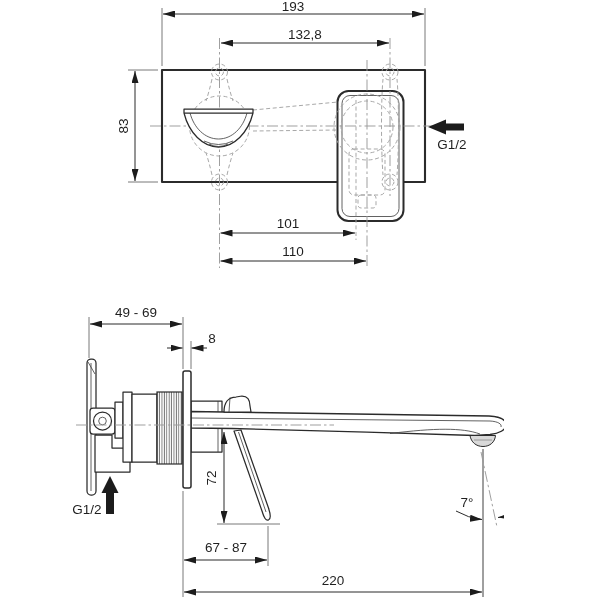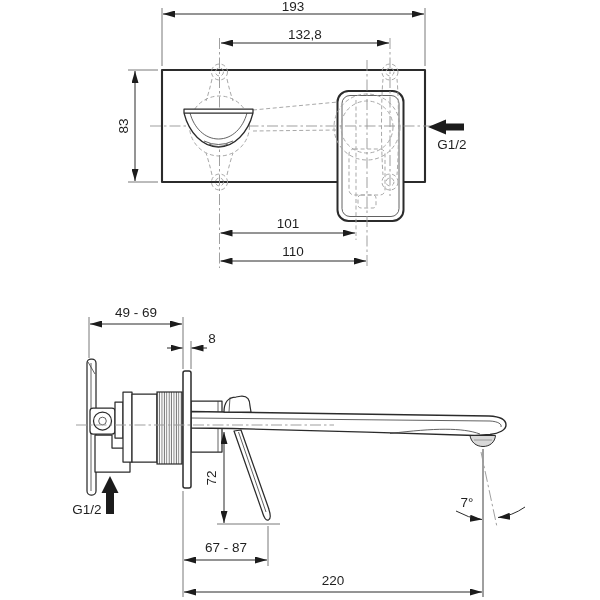--- a/index.html
+++ b/index.html
@@ -1,17 +1,17 @@
 <!DOCTYPE html>
 <html><head>
 <meta charset="utf-8">
 <style>
   html,body{margin:0;padding:0;background:#ffffff;}
   .stage{position:relative;width:504px;height:600px;background:#ffffff;overflow:hidden;
-         font-family:"Liberation Sans", sans-serif;padding-left:32px;}
+         font-family:"Liberation Sans", sans-serif;}
   svg{position:absolute;left:0;top:0;}
   
   .heavy{stroke:#2b2b2b;stroke-width:2.1;fill:none;stroke-linejoin:round;}
   .med{stroke:#2b2b2b;stroke-width:1.25;fill:none;stroke-linejoin:round;}
   .thin{stroke:#3a3a3a;stroke-width:0.8;fill:none;}
   .wfill{fill:#ffffff;}
   .dim{stroke:#2b2b2b;stroke-width:1;fill:none;}
   .ext{stroke:#555555;stroke-width:0.8;fill:none;}
   .ph{stroke:#a3a3a3;stroke-width:0.95;fill:none;stroke-dasharray:4 2.6;}
   .cl{stroke:#9a9a9a;stroke-width:0.95;fill:none;stroke-dasharray:11 3 2.5 3;}

